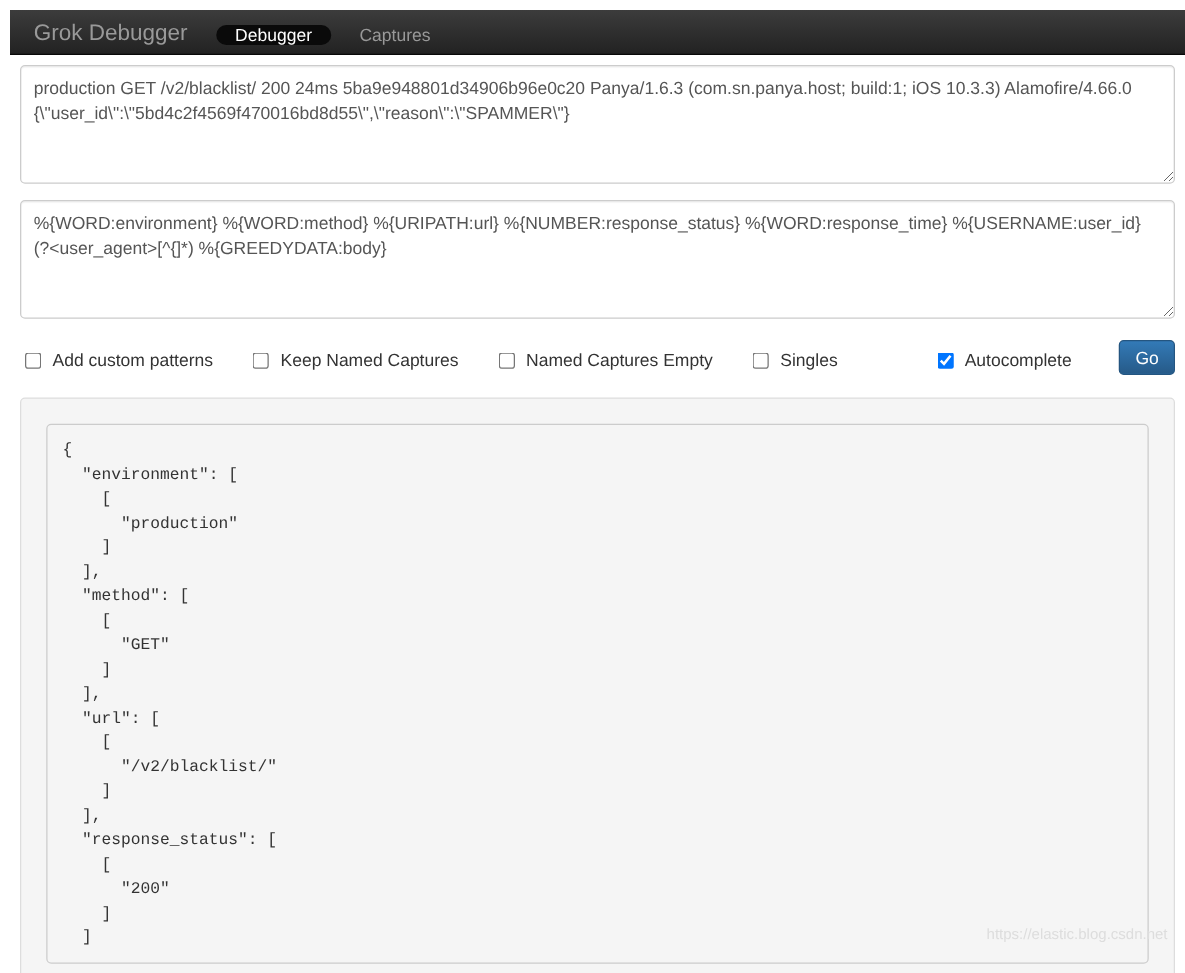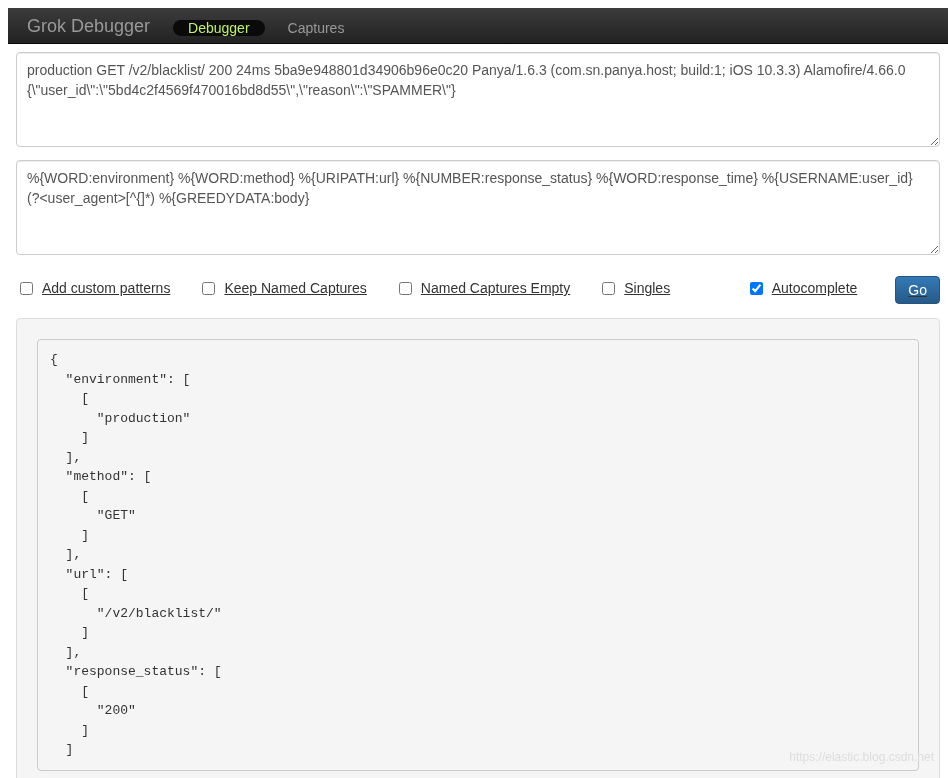--- a/index.html
+++ b/index.html
@@ -39,21 +39,21 @@
     }
     .navbar-nav a {
       color: #999;
       text-decoration: none;
       padding: 8px 15px;
       display: flex;
       align-items: center;
       font-size: 14px;
     }
     .navbar-nav a.active {
-      color: #bef264;
+      color: #ffffff;
       background: #0a0a0a;
       border-radius: 13px;
     }
     .container {
       padding: 8px;
     }
     .textarea-input {
       width: 100%;
       min-height: 95px;
       padding: 8px 10px;
@@ -76,24 +76,23 @@
       font-family: "Helvetica Neue", Helvetica, Arial, sans-serif;
       font-size: 14px;
       line-height: 1.4;
       resize: vertical;
       color: #555;
       box-shadow: inset 0 1px 1px rgba(0,0,0,0.075);
       margin-bottom: 10px;
     }
     .controls-row {
       display: flex;
-      align-items: flex-end;
+      align-items: flex-start;
       padding: 4px 0 10px 0;
       gap: 6px;
-      text-decoration: underline;
     }
     .checkbox-group {
       display: flex;
       align-items: center;
       margin-right: 14px;
       font-size: 14px;
       color: #333;
     }
     .checkbox-group input {
       margin-right: 5px;
@@ -126,21 +125,21 @@
       padding: 10px 12px;
       font-family: Menlo, Monaco, Consolas, "Courier New", monospace;
       font-size: 13px;
       line-height: 1.5;
       color: #333;
       white-space: pre;
       overflow: auto;
     }
     .watermark {
       position: fixed;
-      bottom: 10px;
+      bottom: 20px;
       right: 10px;
       color: #ddd;
       font-size: 12px;
       pointer-events: none;
     }
   </style>
 </head>
 <body>
 
 <div class="navbar">

